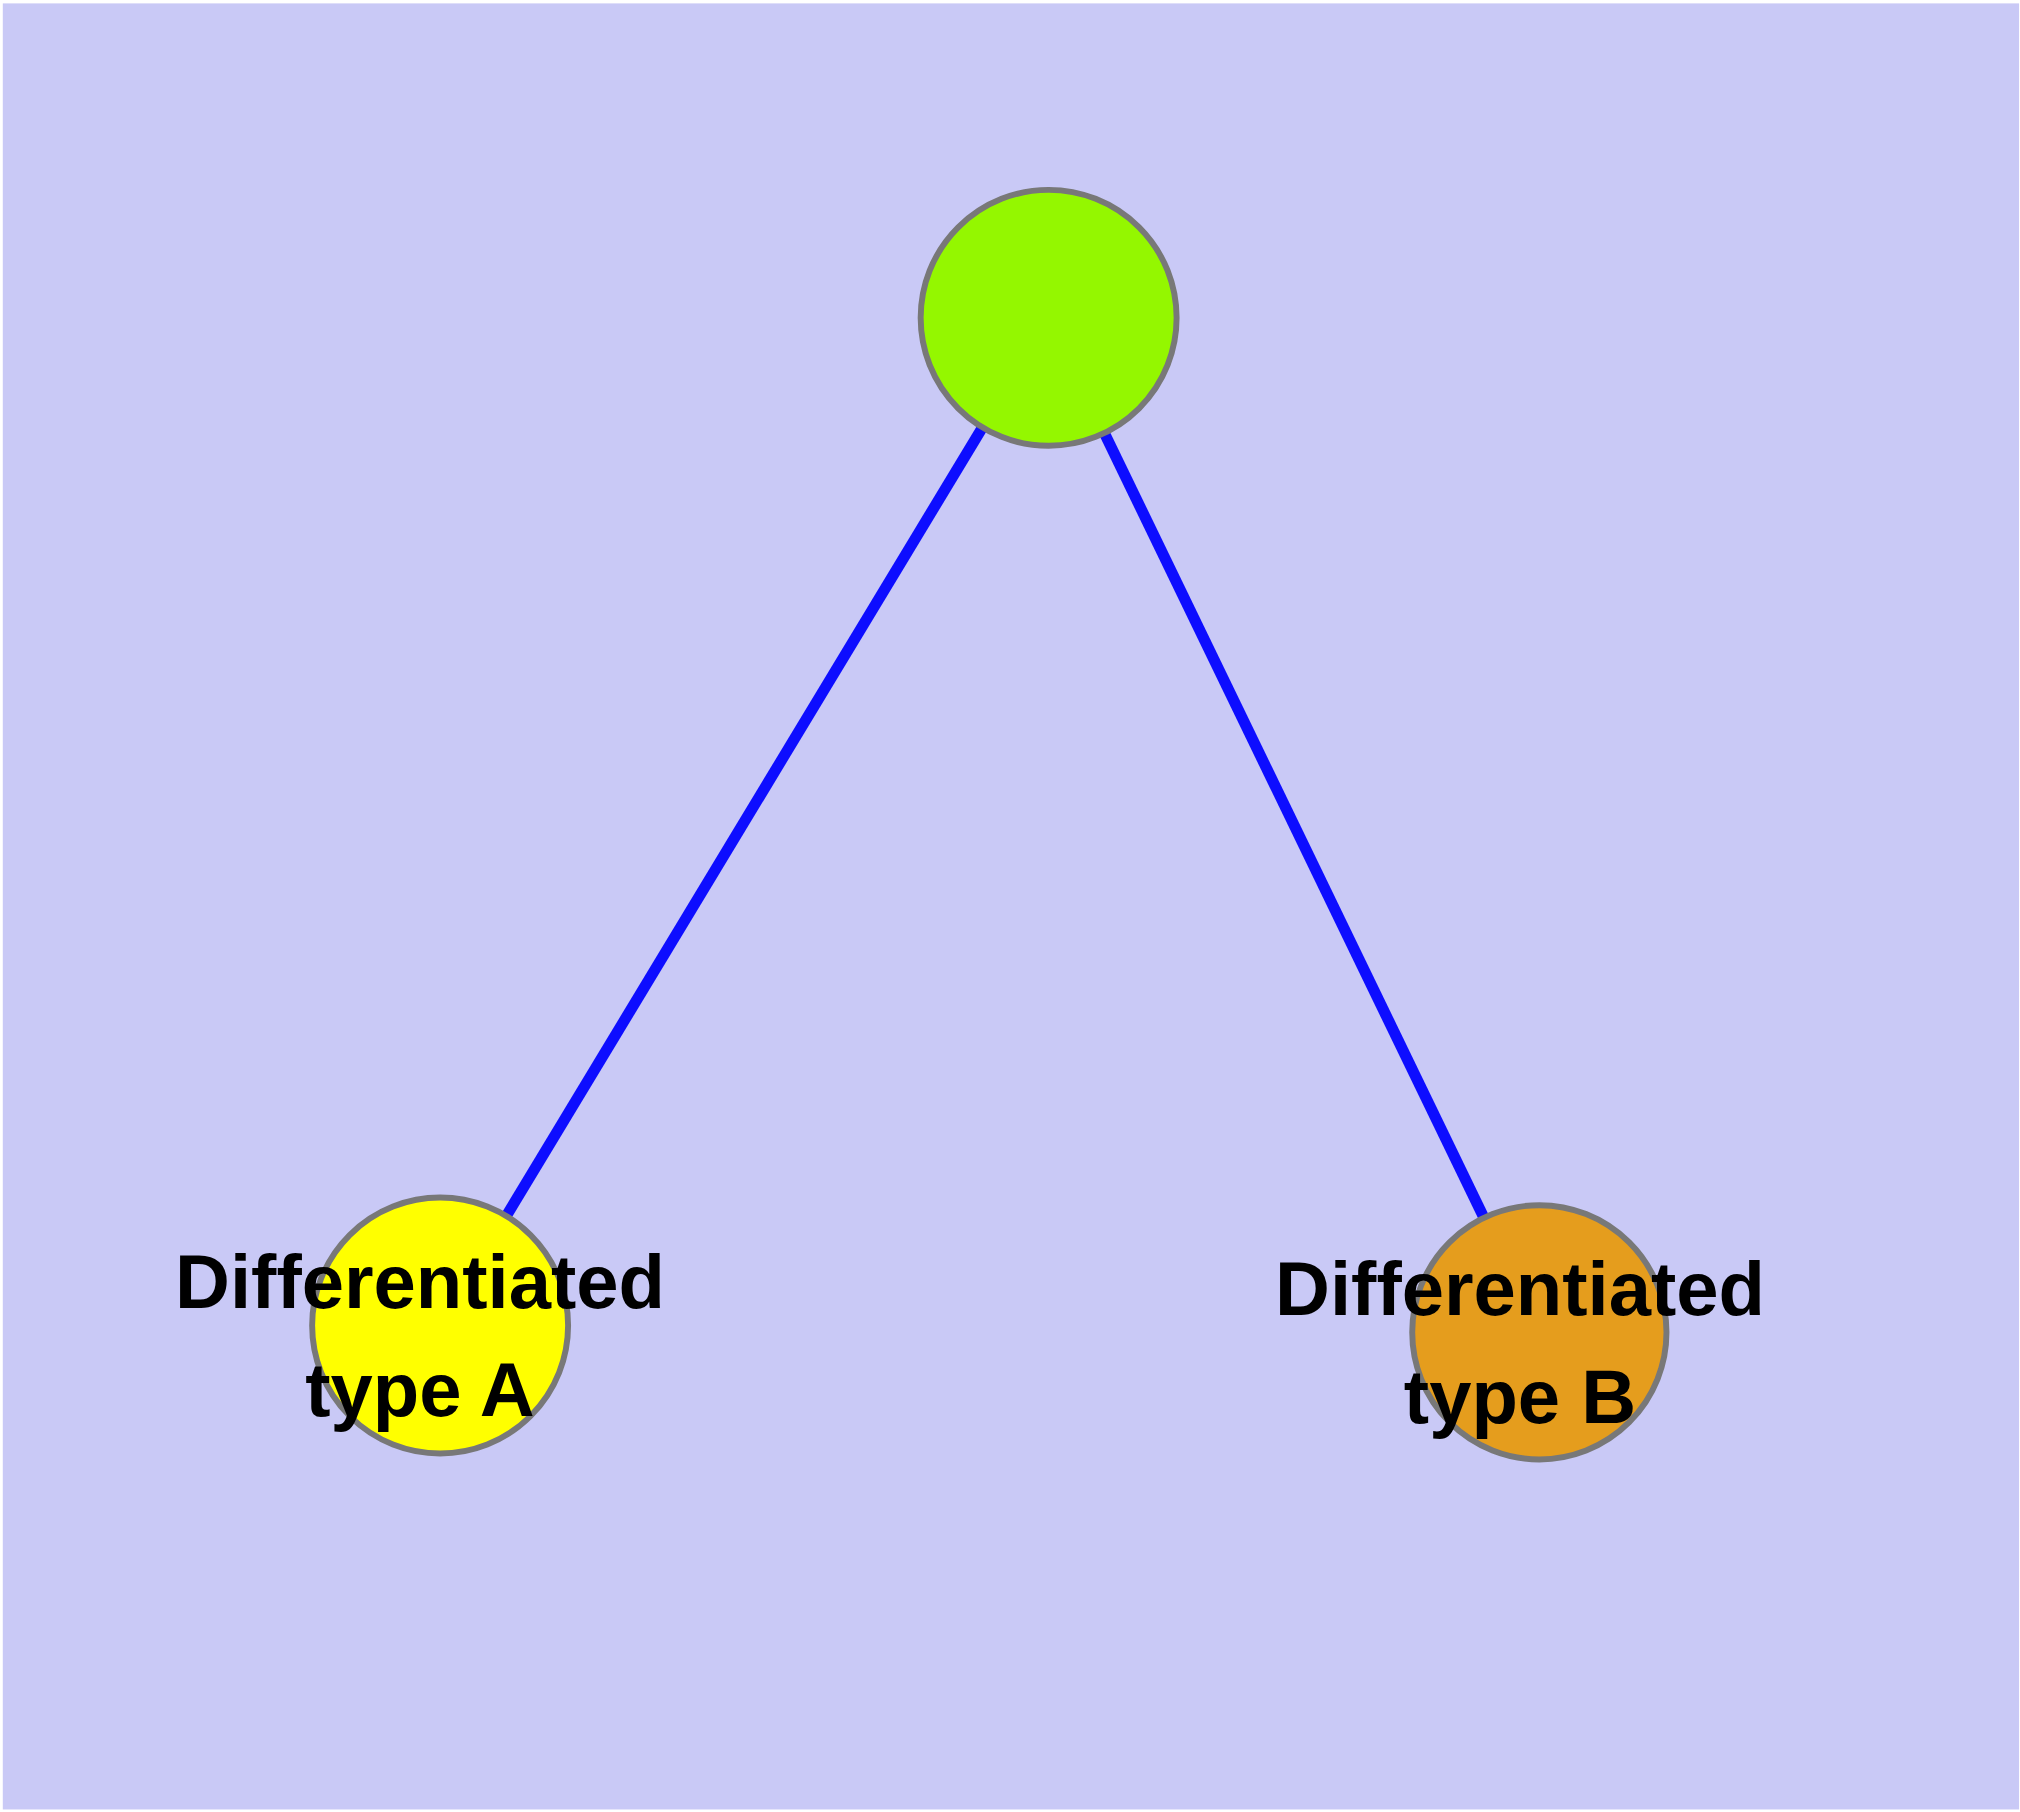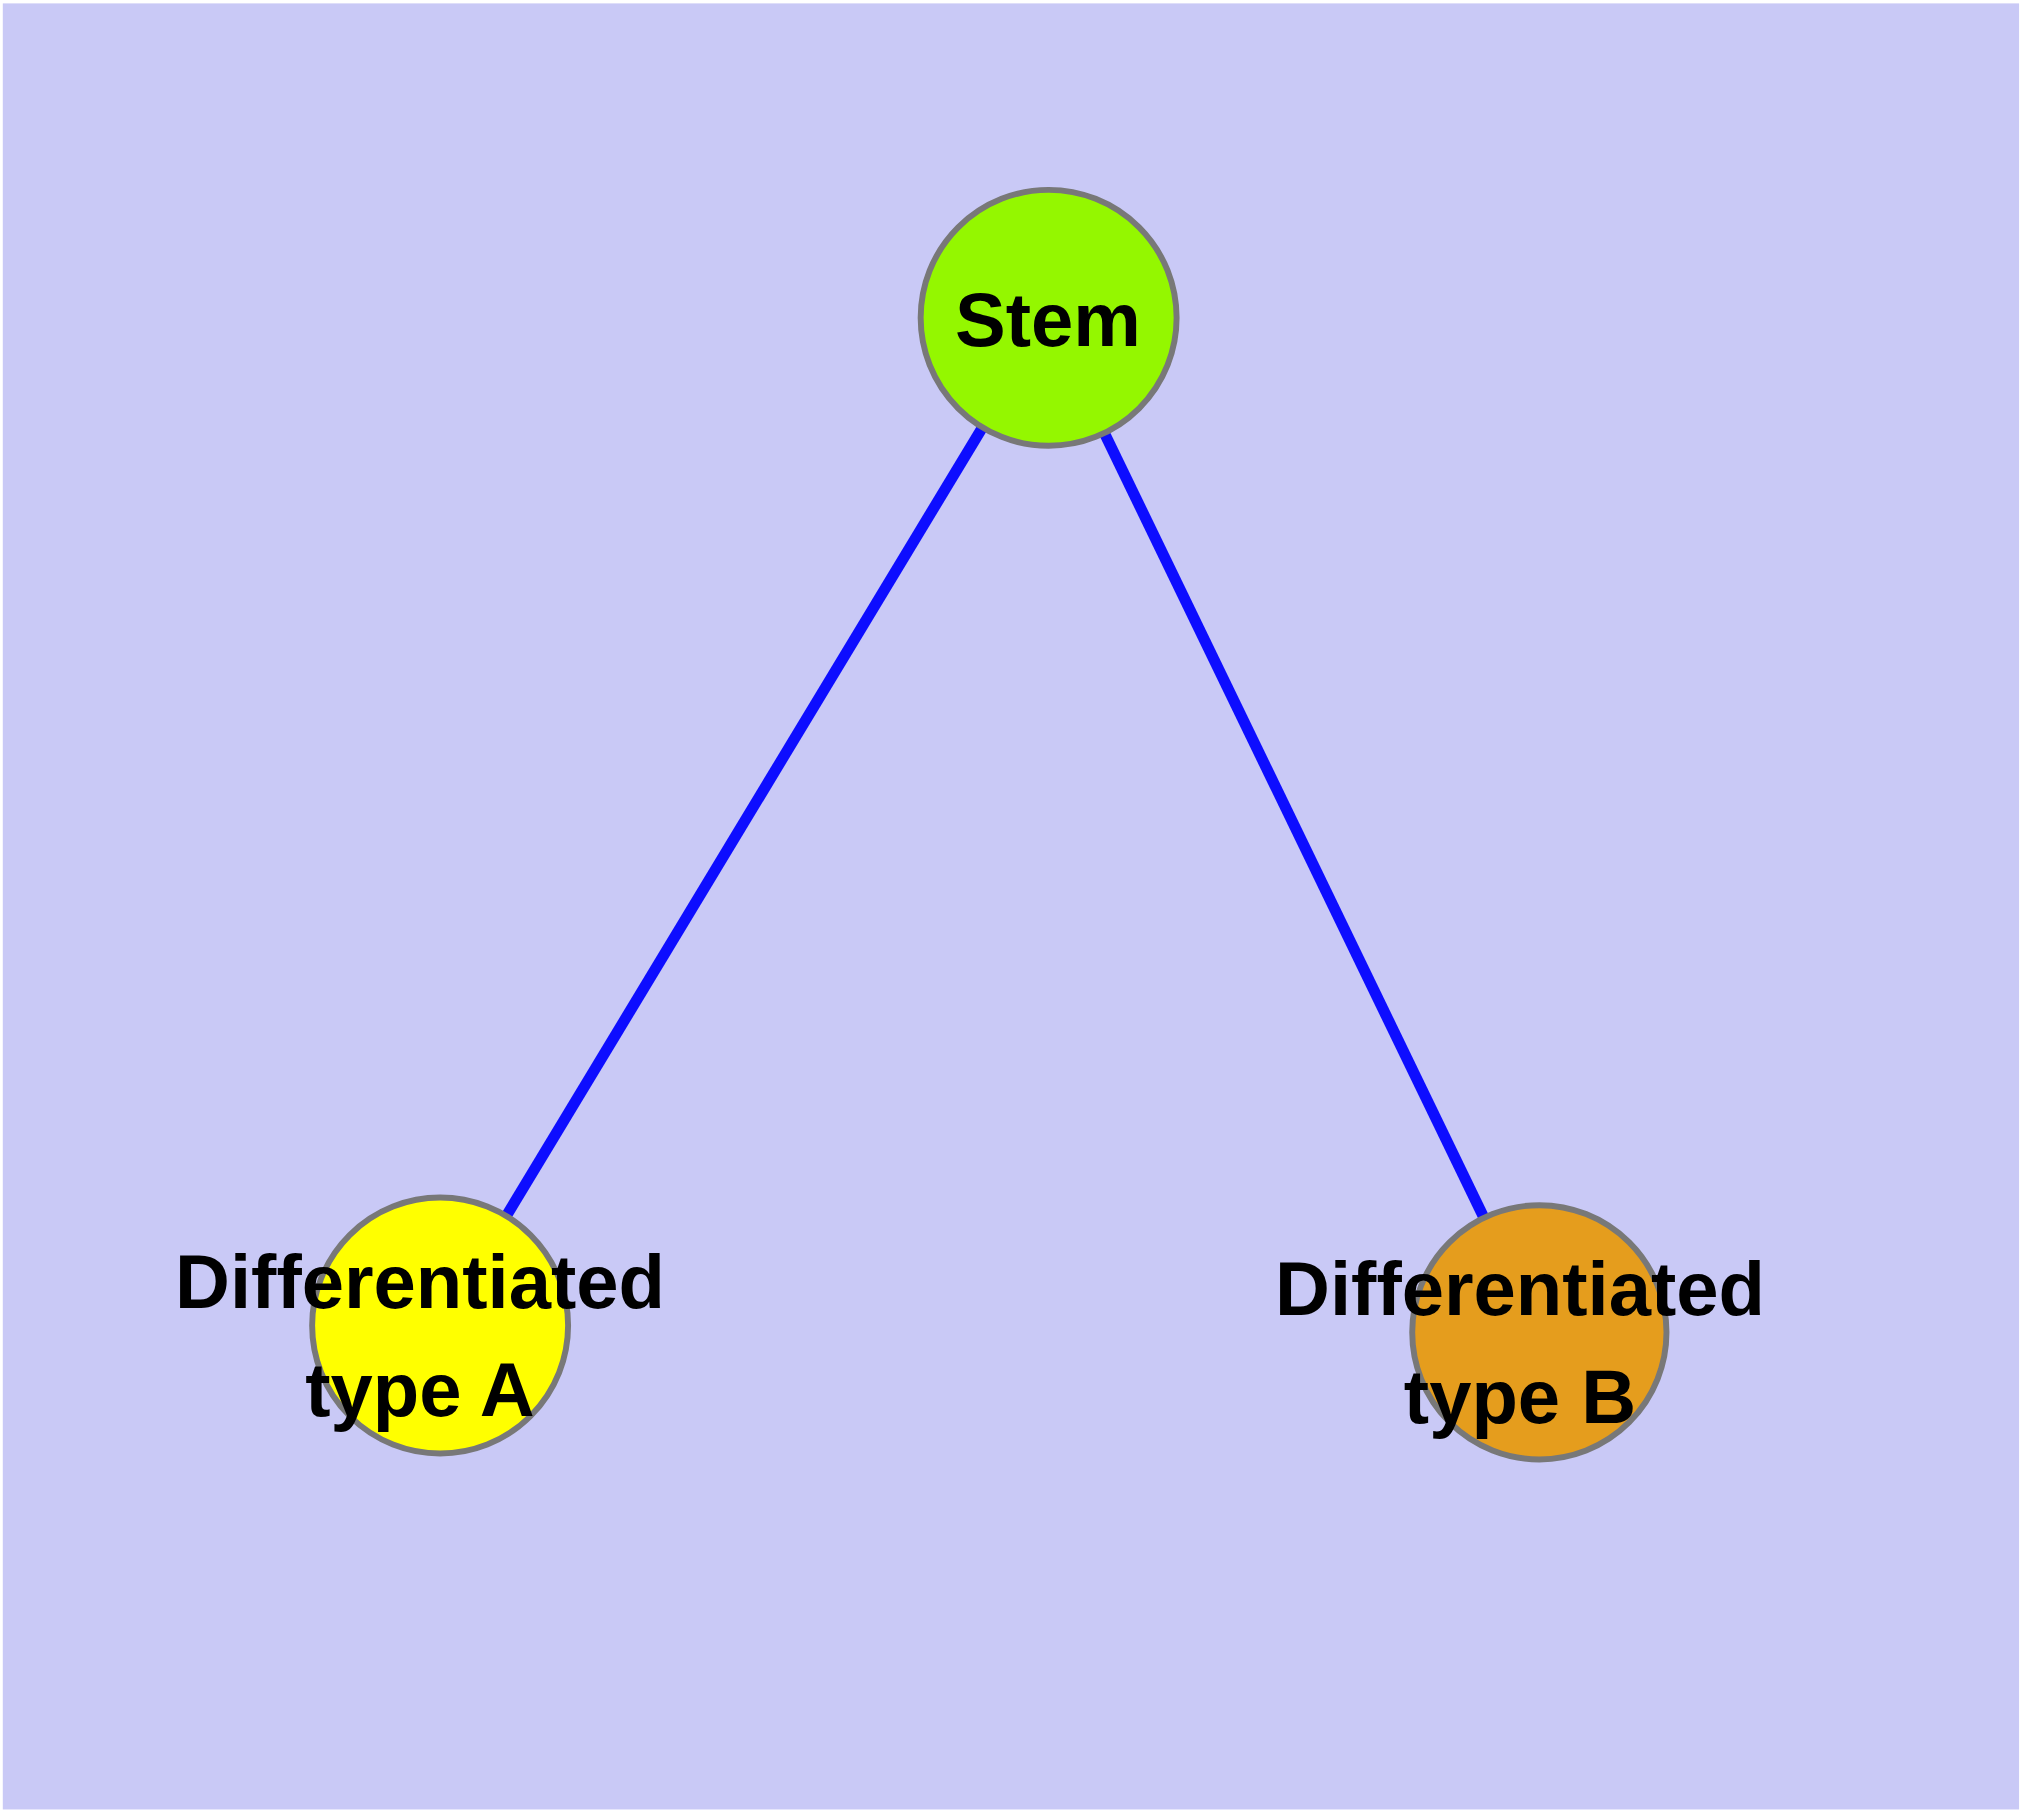--- a/index.html
+++ b/index.html
@@ -47,21 +47,20 @@
     <rect x="3" y="4" width="2379" height="2131" fill="#C9C9F6"></rect>
 
     <line x1="1237" y1="375" x2="519" y2="1564" stroke-width="13" stroke="#0D0DFF"></line>
     <line x1="1237" y1="375" x2="1816" y2="1572" stroke-width="13" stroke="#0D0DFF"></line>
 
     <circle cx="1237" cy="375" r="151" stroke-width="7" fill="#94F700" stroke="#787878"></circle>
     <circle cx="519" cy="1564" r="151" stroke-width="7" fill="#FFFF00" stroke="#787878"></circle>
     <circle cx="1816" cy="1572" r="150" stroke-width="7" fill="#E59D1D" stroke="#787878"></circle>
   </svg>
 
-  <div class="node-label label-stem">Stem</div>
 
   <div class="node-label label-type-a">Differentiated
 type A</div>
 
   <div class="node-label label-type-b">Differentiated
 type B</div>
 
 </div>
 
 

